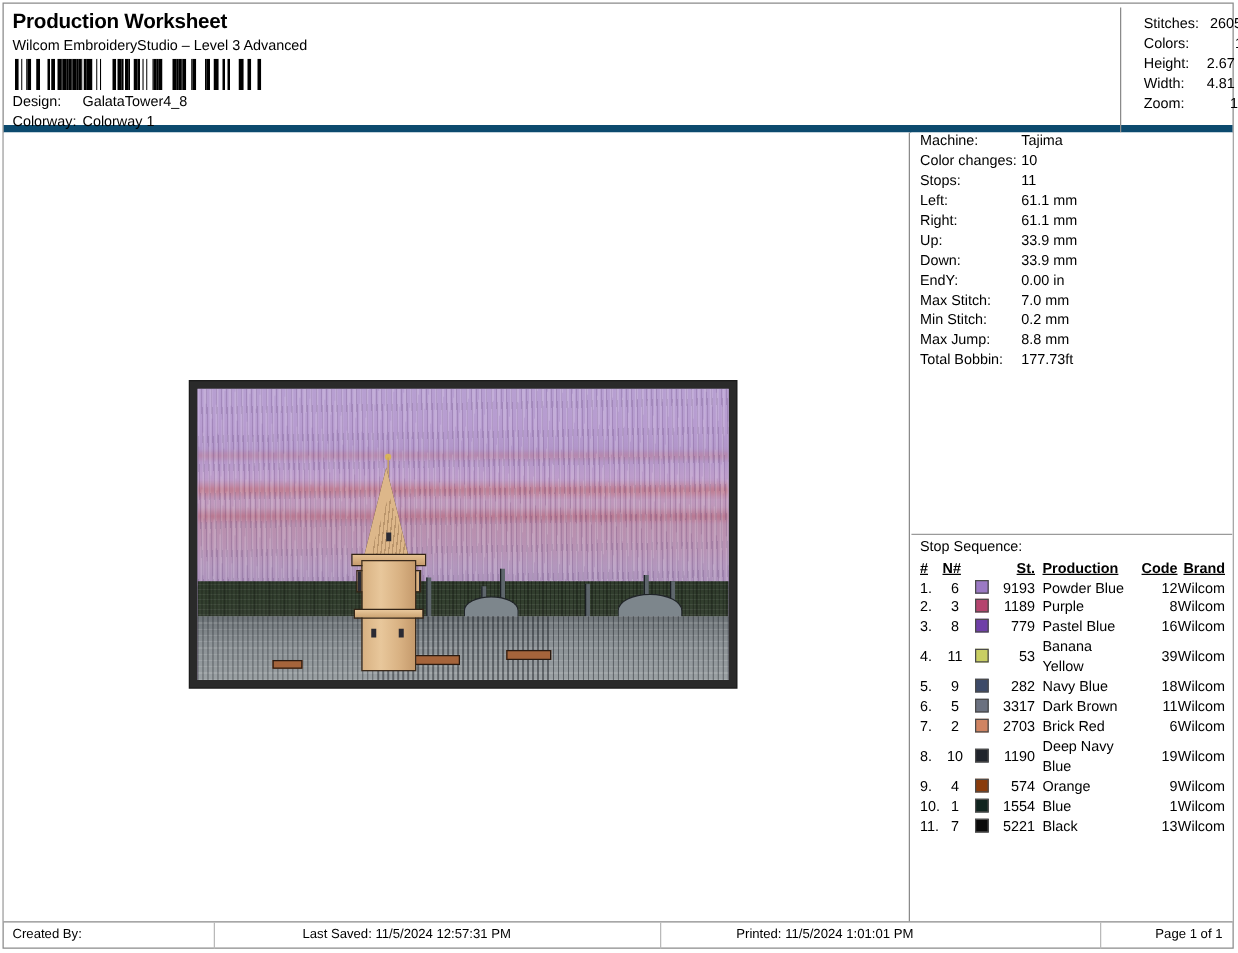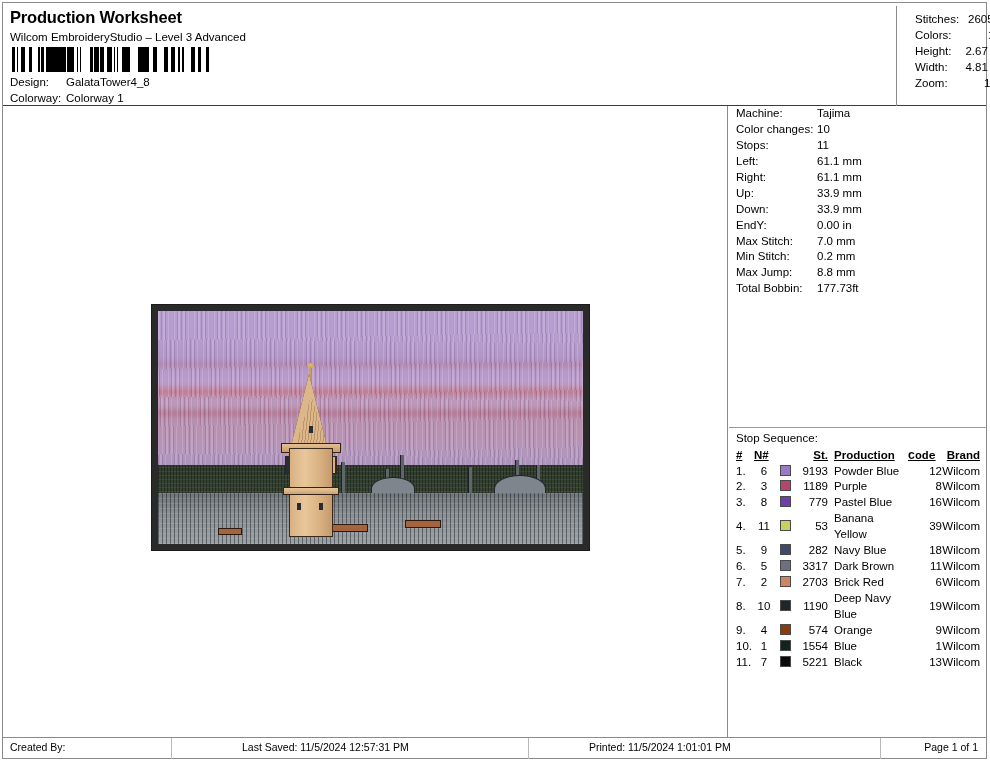--- a/index.html
+++ b/index.html
@@ -16,21 +16,21 @@
   }
   
   .frame{
     position:absolute;left:2px;top:2px;width:985px;height:757px;
     border:1px solid #8a8a8a;box-sizing:border-box;background:#fff;
   }
 
   
   .header{
     position:absolute;left:3px;top:3px;width:983px;height:103px;
-    box-sizing:border-box;border-bottom:1px solid #0c4a6e;
+    box-sizing:border-box;border-bottom:6px solid #0c4a6e;
   }
   .title{
     position:absolute;left:7px;top:5px;
     font-size:16.5px;font-weight:bold;letter-spacing:-0.2px;
   }
   .subtitle{
     position:absolute;left:7px;top:28px;font-size:11.5px;
   }
   .barcode{
     position:absolute;left:9px;top:44px;width:200px;height:25px;
@@ -210,21 +210,21 @@
   .c-nnum{width:24px;text-align:center;}
   .c-sw{width:18px;text-align:center;}
   .c-st{width:34px;text-align:right;}
   .c-desc{text-align:left;padding-left:6px !important;box-sizing:border-box;}
   .c-code{width:34px;text-align:right;}
   .c-brand{width:44px;text-align:right;padding-right:6px !important;box-sizing:border-box;}
   th.c-num{text-align:left;}
   th.c-nnum{text-align:left;padding-left:2px !important;box-sizing:border-box;}
   th.c-st{text-align:right;}
   th.c-desc{text-align:left;padding-left:6px !important;box-sizing:border-box;}
-  th.c-code{text-align:left;font-family:Liberation Mono, monospace;}
+  th.c-code{text-align:right;}
   th.c-brand{text-align:right;padding-right:6px !important;box-sizing:border-box;}
   .swatch{
     display:inline-block;width:9px;height:9px;
     border:1px solid #4a4a4a;vertical-align:-1px;
   }
 
   
   .footer{
     position:absolute;left:3px;top:737px;width:983px;height:22px;
     box-sizing:border-box;border-top:1px solid #8a8a8a;

